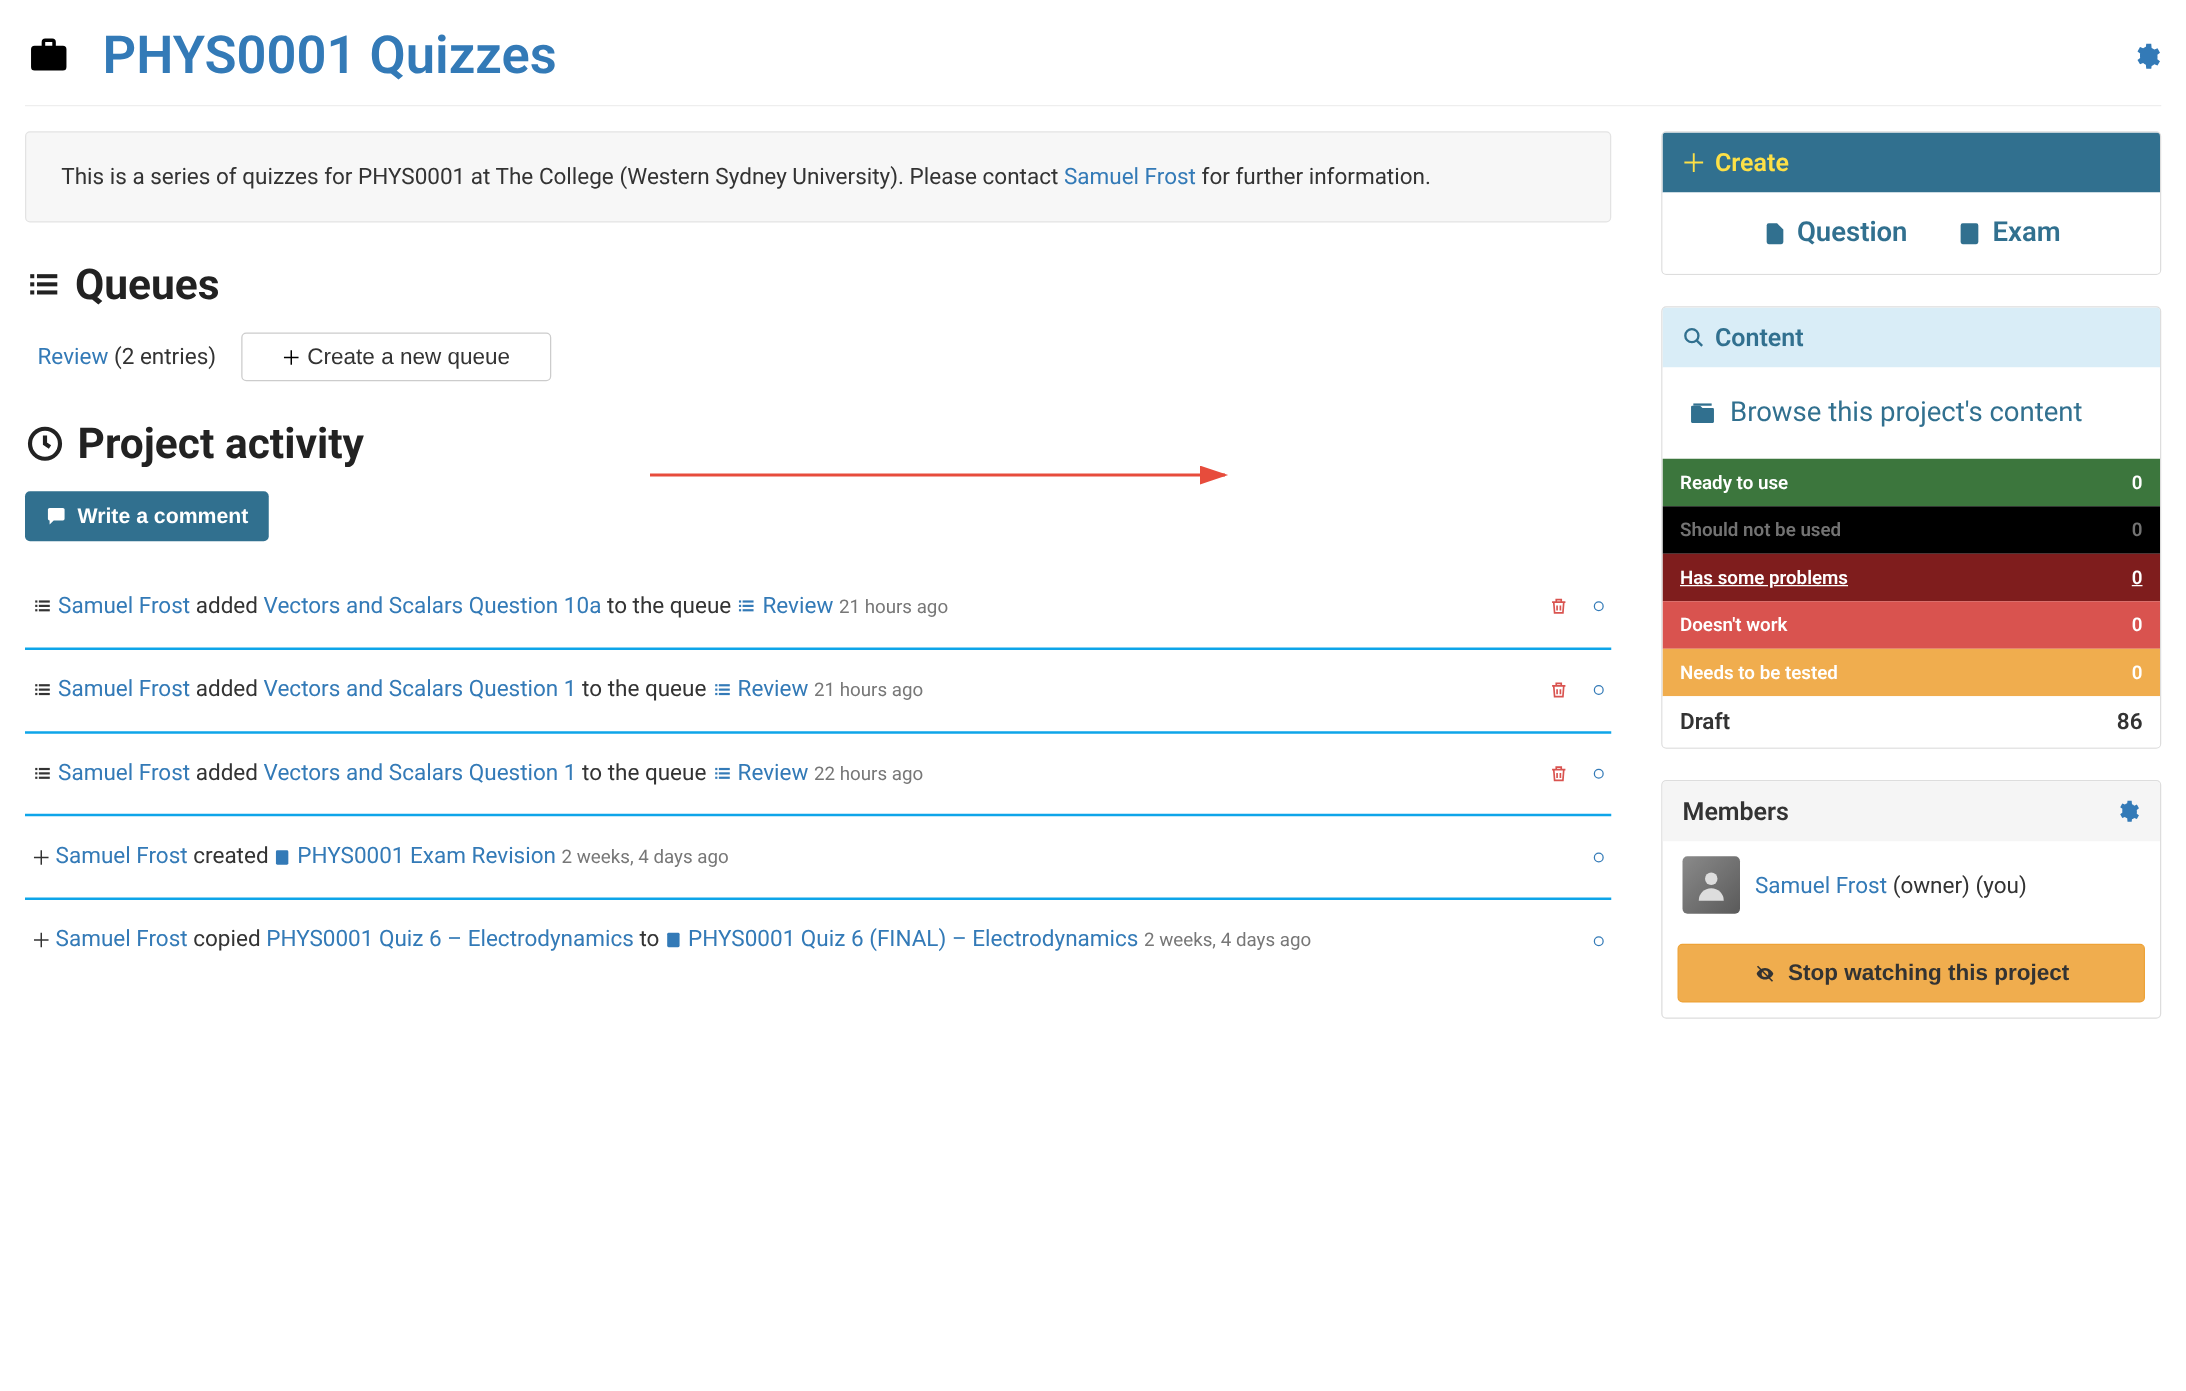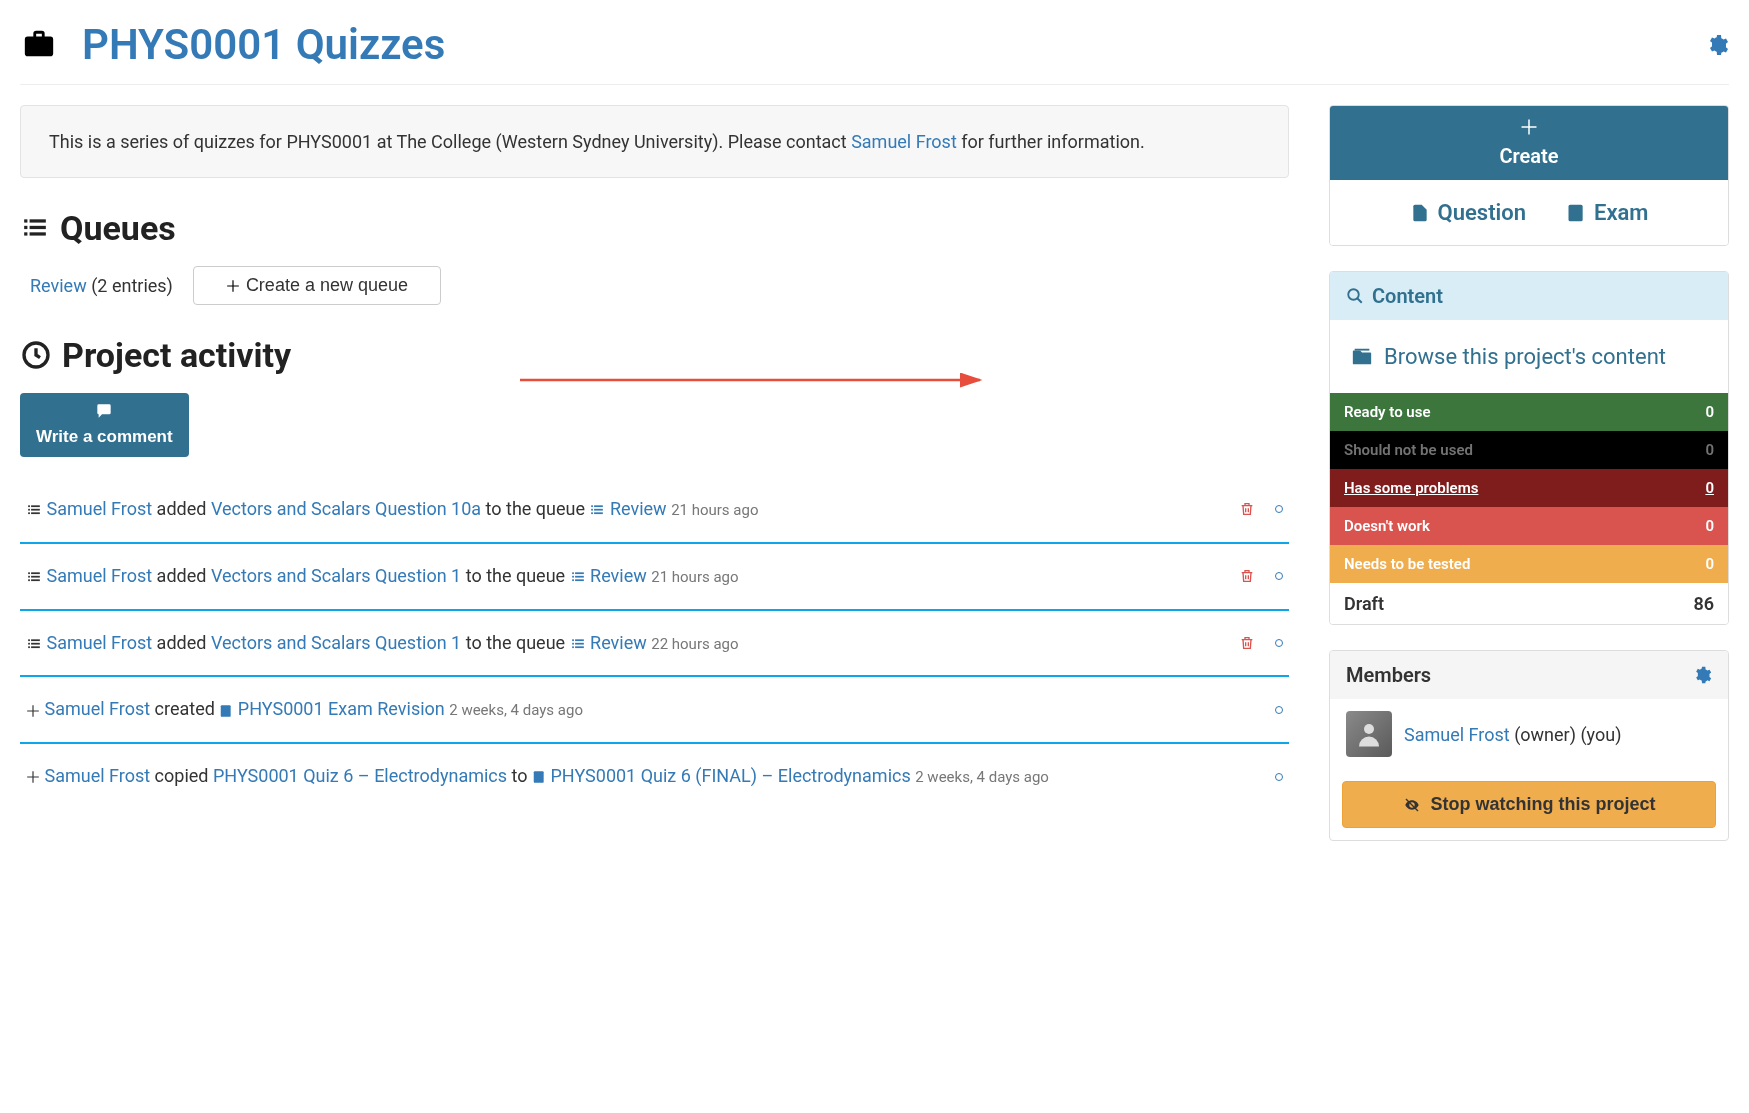--- a/index.html
+++ b/index.html
@@ -12,33 +12,33 @@
 .layout { display: flex; gap: 40px; }
 .main { flex: 1; min-width: 0; }
 .sidebar { width: 400px; flex-shrink: 0; }
 .desc-box { background: #f7f7f7; border: 1px solid #e3e3e3; border-radius: 4px; padding: 22px 28px; font-size: 18px; line-height: 1.5; margin-bottom: 30px; }
 .desc-box a { color: #337ab7; text-decoration: none; }
 .section-title { display: flex; align-items: center; gap: 10px; font-size: 34px; font-weight: 700; margin-bottom: 18px; color: #222; }
 .queue-row { display: flex; align-items: center; gap: 20px; margin-bottom: 30px; padding-left: 10px; }
 .queue-link { color: #337ab7; font-size: 18px; text-decoration: none; }
 .queue-row span { font-size: 18px; color: #333; }
 .btn-outline { background: #fff; border: 1px solid #ccc; border-radius: 4px; padding: 8px 32px; font-size: 17px; cursor: pointer; display: inline-flex; align-items: center; gap: 6px; }
-.btn-blue { background: #31708f; color: #fff; border: none; border-radius: 4px; padding: 10px 16px; font-size: 17px; font-weight: 600; cursor: pointer; display: inline-flex; align-items: center; gap: 8px; flex-direction: column; }
+.btn-blue { background: #31708f; color: #fff; border: none; border-radius: 4px; padding: 10px 16px; font-size: 17px; font-weight: 600; cursor: pointer; display: inline-flex; align-items: center; gap: 8px; }
 .activity-item { border-bottom: 2px solid #0ea5e9; padding: 18px 6px; display: flex; align-items: center; gap: 12px; font-size: 18px; }
 .activity-item:last-child { border-bottom: none; }
 .activity-content { flex: 1; line-height: 1.6; }
 .activity-content a { color: #337ab7; text-decoration: none; }
 .activity-time { color: #777; font-size: 15px; }
 .activity-actions { display: flex; align-items: center; gap: 20px; }
 .trash-icon { color: #d9534f; cursor: pointer; }
 .circle-dot { width: 8px; height: 8px; border: 1.5px solid #337ab7; border-radius: 50%; cursor: pointer; }
 .icon-inline { display: inline-block; vertical-align: middle; }
 .panel { border: 1px solid #ddd; border-radius: 4px; margin-bottom: 25px; overflow: hidden; }
 .panel-header { padding: 12px 16px; font-size: 20px; font-weight: 600; display: flex; align-items: center; gap: 8px; }
-.panel-header.blue { background: #31708f; color: #ffffff; flex-direction: column; }
+.panel-header.blue { background: #31708f; color: #fde047; }
 .panel-header.lightblue { background: #d9edf7; color: #31708f; }
 .panel-header.gray { background: #f5f5f5; color: #333; justify-content: space-between; }
 .panel-body { padding: 20px; background: #fff; }
 .create-row { display: flex; gap: 40px; justify-content: center; }
 .create-link { display: flex; align-items: center; gap: 8px; color: #31708f; font-size: 22px; font-weight: 600; text-decoration: none; }
 .browse-link { display: flex; align-items: center; gap: 10px; color: #31708f; font-size: 22px; font-weight: 400; text-decoration: none; padding: 4px 0; }
 .status-row { display: flex; justify-content: space-between; padding: 10px 14px; font-size: 15px; font-weight: 600; }
 .status-green { background: #3c763d; color: #fff; }
 .status-black { background: #000; color: #737373; }
 .status-gray { background: #7f1d1d; color: #fff; text-decoration: underline; }

